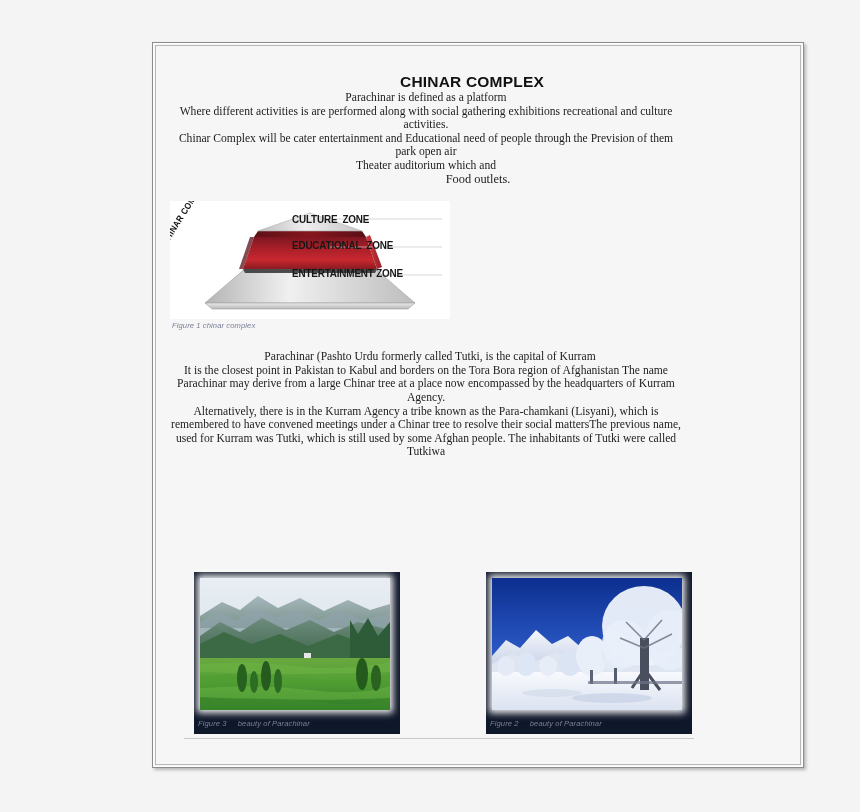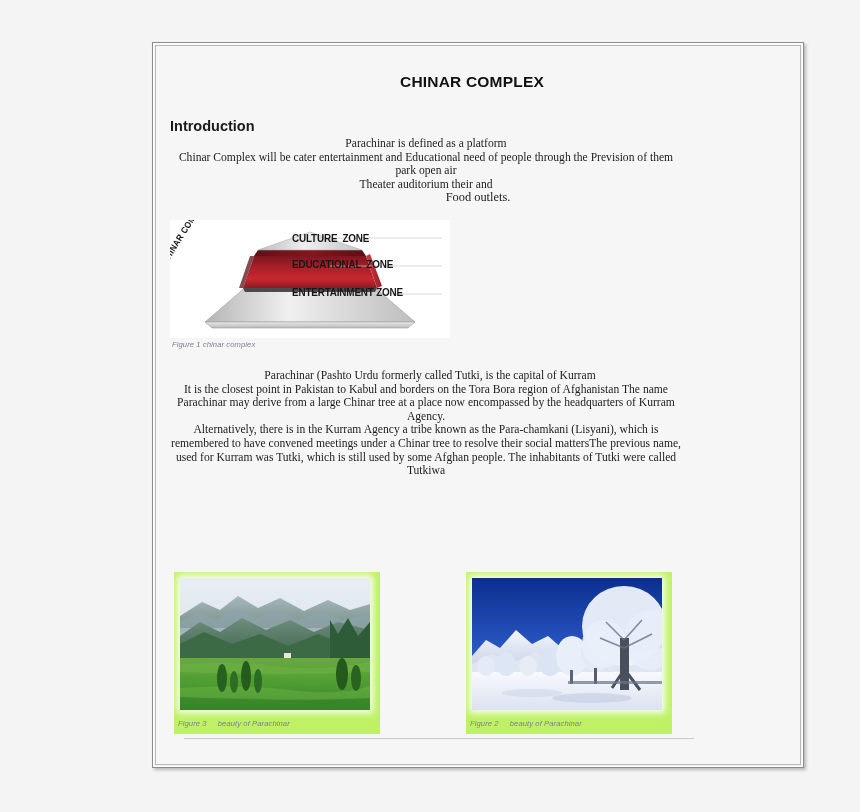--- a/index.html
+++ b/index.html
@@ -113,21 +113,21 @@
     font-size: 9px;
     color: #121212;
     letter-spacing: 0.3px;
     transform: rotate(-58deg) scaleX(0.9);
     transform-origin: left center;
     white-space: nowrap;
   }
 
   
   #photos { position: absolute; left: 0px; top: 514px; width: 530px; height: 170px; }
-  .photo-card { position: absolute; background:#bef264; }
+  .photo-card { position: absolute; background:#0f172a;margin-left:20px; }
   #photo-left  { left: 4px;   top: 0;  width: 206px; height: 162px; }
   #photo-right { left: 296px; top: 0;  width: 206px; height: 162px; }
   .photo-frame {
     position: absolute; left: 6px; top: 6px;
     width: 190px; height: 132px;
     overflow: hidden;
     background:#fff;
     box-shadow: 0 0 7px 3px rgba(255,255,255,0.95);
   }
   .photo-cap { position: absolute; left: 4px; top: 147px; }
@@ -153,25 +153,25 @@
 </style>
 </head>
 <body>
 
 <div id="page-frame">
   <div id="page-inner">
     <div id="content">
 
       <div class="doc-title">CHINAR COMPLEX</div>
 
-      <div class="section-heading">Introduction</div>
 
       <p class="para">Parachinar is defined as a platform</p>
+      <p class="para">Where different activities is are performed along with social gathering exhibitions recreational and culture activities.</p>
       <p class="para">Chinar Complex will be cater entertainment and Educational need of people through the Prevision of them park open air</p>
-      <p class="para">Theater auditorium their and</p>
+      <p class="para">Theater auditorium which and</p>
       <p class="para indent-big">Food outlets.</p>
 
       <div id="fig1-block" class="figure-block">
         <div class="pyramid-wrap">
           <svg class="pyr-svg" width="280" height="118" viewBox="0 0 280 118">
             <defs>
               <linearGradient id="gTop" x1="0" y1="0" x2="1" y2="0">
                 <stop offset="0%" stop-color="#bcbcbc"></stop>
                 <stop offset="45%" stop-color="#efefef"></stop>
                 <stop offset="100%" stop-color="#c4c4c4"></stop>

